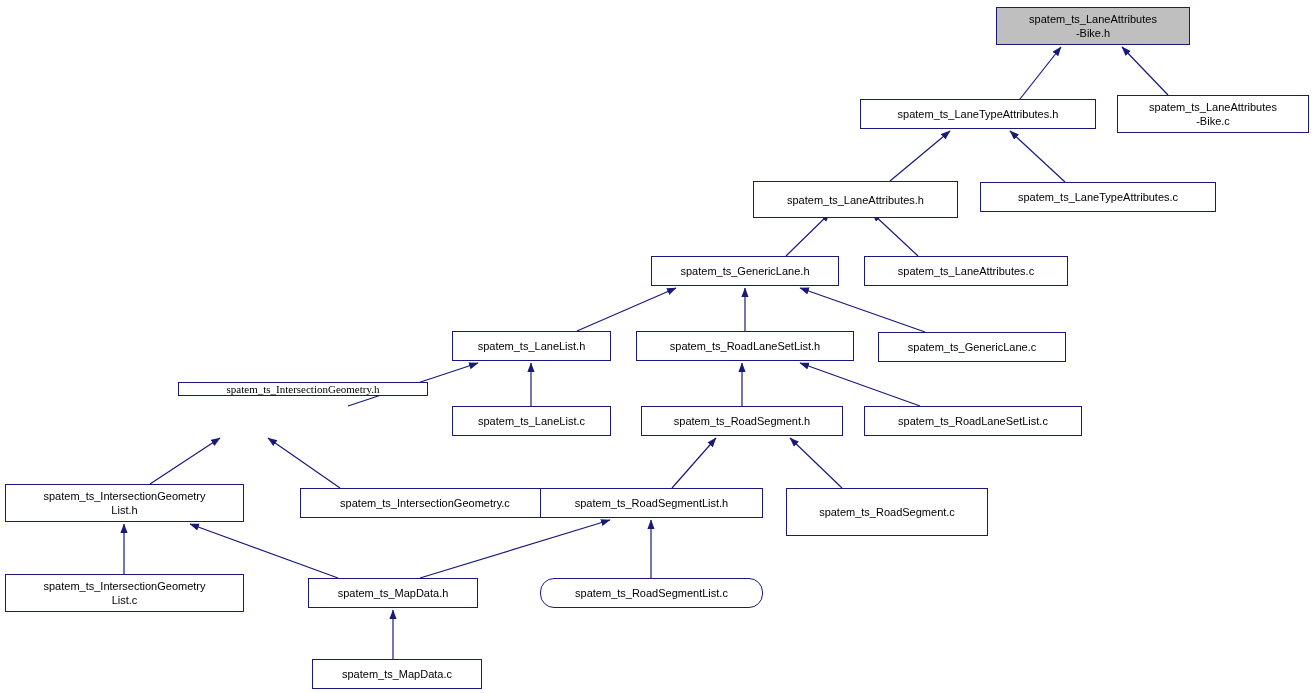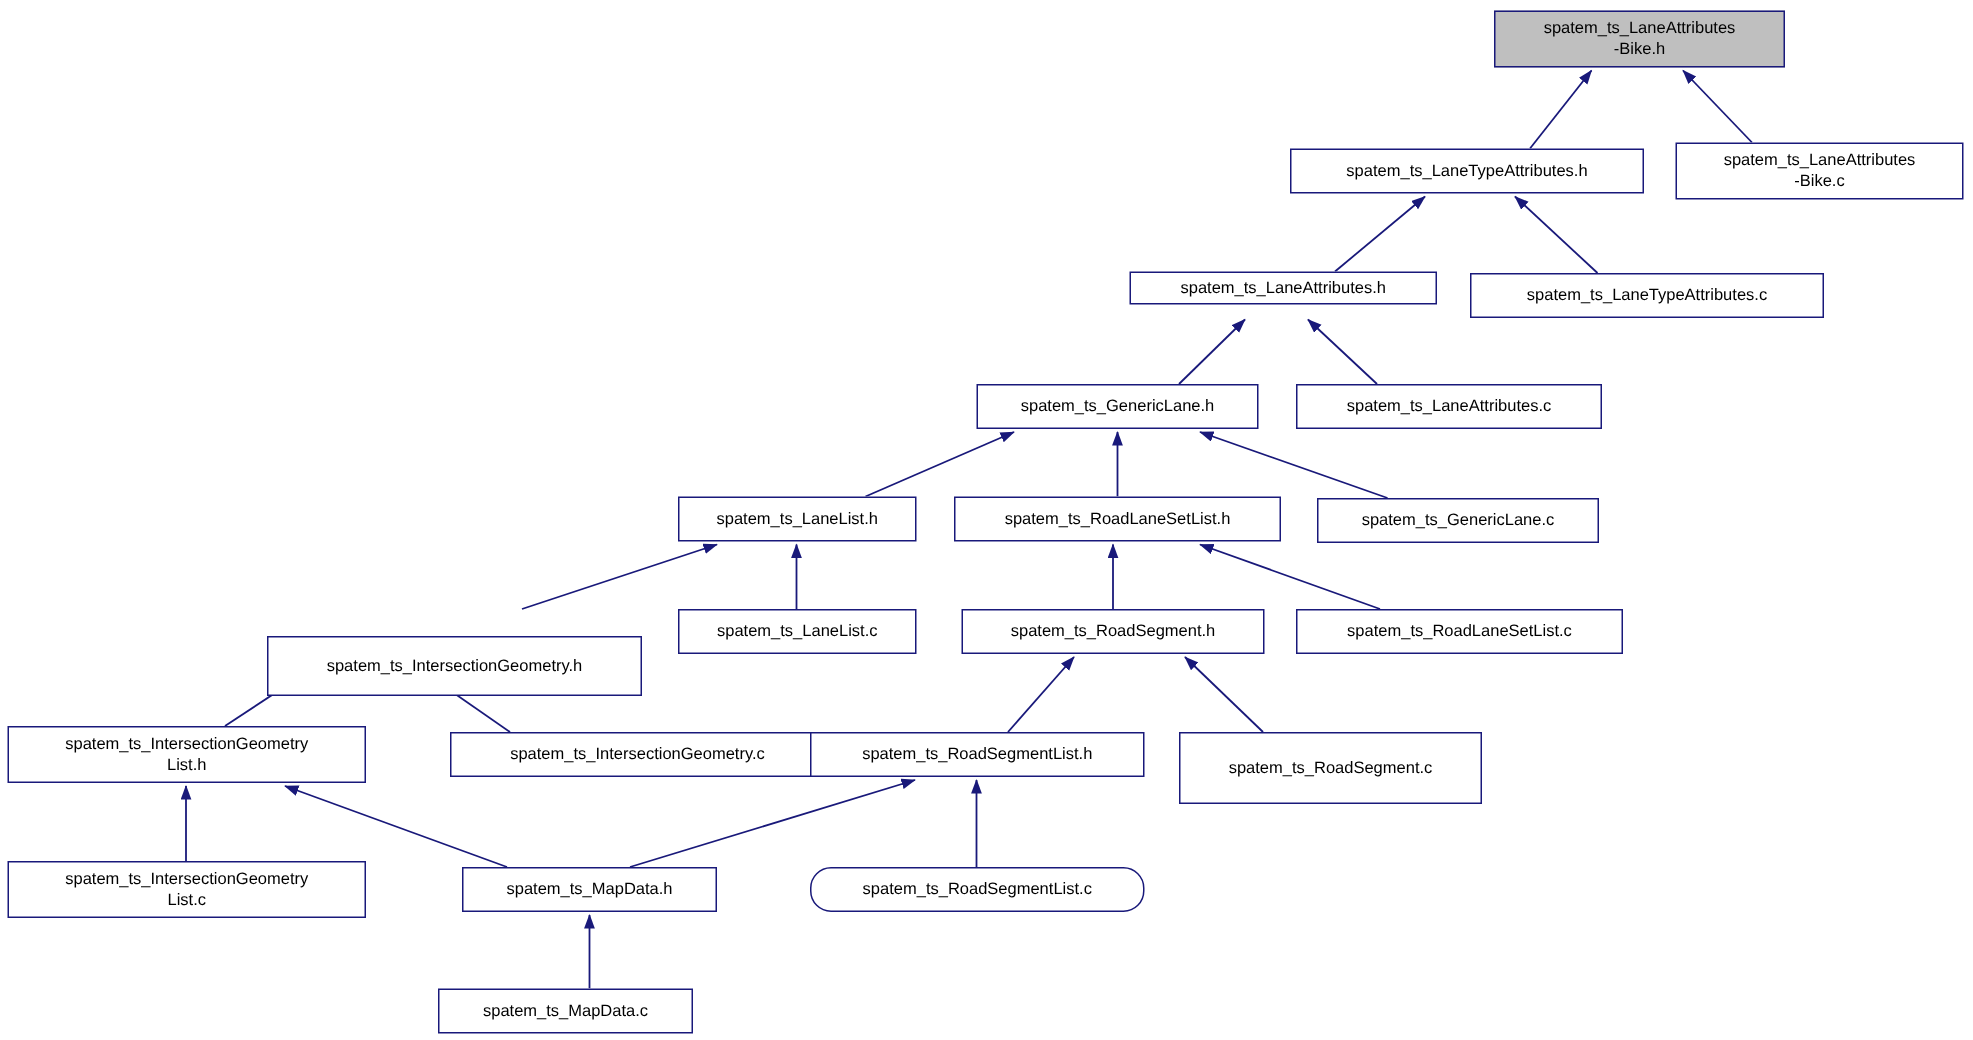--- a/index.html
+++ b/index.html
@@ -76,35 +76,35 @@
         <line x1="651" y1="578" x2="651" y2="520" stroke="#19197a" stroke-width="1.2" marker-end="url(#arrow)"></line>
         <line x1="393" y1="659" x2="393" y2="610" stroke="#19197a" stroke-width="1.2" marker-end="url(#arrow)"></line>
       </g>
   </svg>
   <div id="node-layer">
       <div class="node root" style="left: 996px; top: 7px; width: 194px; height: 38px;">spatem_ts_LaneAttributes
 -Bike.h</div>
       <div class="node" style="left: 860px; top: 99px; width: 236px; height: 30px;">spatem_ts_LaneTypeAttributes.h</div>
       <div class="node" style="left: 1117px; top: 95px; width: 192px; height: 38px;">spatem_ts_LaneAttributes
 -Bike.c</div>
-      <div class="node" style="left: 753px; top: 181px; width: 205px; height: 22px;">spatem_ts_LaneAttributes.h</div>
+      <div class="node" style="left: 753px; top: 181px; width: 205px; height: 37px;">spatem_ts_LaneAttributes.h</div>
       <div class="node" style="left: 980px; top: 182px; width: 236px; height: 30px;">spatem_ts_LaneTypeAttributes.c</div>
       <div class="node" style="left: 651px; top: 256px; width: 188px; height: 30px;">spatem_ts_GenericLane.h</div>
       <div class="node" style="left: 864px; top: 256px; width: 204px; height: 30px;">spatem_ts_LaneAttributes.c</div>
       <div class="node" style="left: 452px; top: 331px; width: 159px; height: 30px;">spatem_ts_LaneList.h</div>
       <div class="node" style="left: 636px; top: 331px; width: 218px; height: 30px;">spatem_ts_RoadLaneSetList.h</div>
       <div class="node" style="left: 878px; top: 332px; width: 188px; height: 30px;">spatem_ts_GenericLane.c</div>
-      <div class="node" style="left: 178px; top: 424px; width: 250px; height: 40px;">spatem_ts_IntersectionGeometry.h</div>
+      <div class="node" style="left: 178px; top: 382px; width: 250px; height: 14px; font-family: Liberation Serif, serif;">spatem_ts_IntersectionGeometry.h</div>
       <div class="node" style="left: 452px; top: 406px; width: 159px; height: 30px; text-align: center;">spatem_ts_LaneList.c</div>
       <div class="node" style="left: 641px; top: 406px; width: 202px; height: 30px;">spatem_ts_RoadSegment.h</div>
       <div class="node" style="left: 864px; top: 406px; width: 218px; height: 30px;">spatem_ts_RoadLaneSetList.c</div>
       <div class="node" style="left: 5px; top: 484px; width: 239px; height: 38px;">spatem_ts_IntersectionGeometry
 List.h</div>
       <div class="node" style="left: 268px; top: 488px; width: 250px; height: 30px; margin-left: 32px;">spatem_ts_IntersectionGeometry.c</div>
       <div class="node" style="left: 540px; top: 488px; width: 223px; height: 30px;">spatem_ts_RoadSegmentList.h</div>
       <div class="node" style="left: 786px; top: 488px; width: 202px; height: 48px;">spatem_ts_RoadSegment.c</div>
       <div class="node" style="left: 5px; top: 574px; width: 239px; height: 38px;">spatem_ts_IntersectionGeometry
 List.c</div>
       <div class="node" style="left: 308px; top: 578px; width: 170px; height: 30px;">spatem_ts_MapData.h</div>
       <div class="node" style="left: 540px; top: 578px; width: 223px; height: 30px; border-radius: 14px;">spatem_ts_RoadSegmentList.c</div>
-      <div class="node" style="left: 292px; top: 659px; width: 170px; height: 30px;">spatem_ts_MapData.c</div>
+      <div class="node" style="left: 312px; top: 659px; width: 170px; height: 30px;">spatem_ts_MapData.c</div>
     </div>
 </div>
 
 </body></html>

